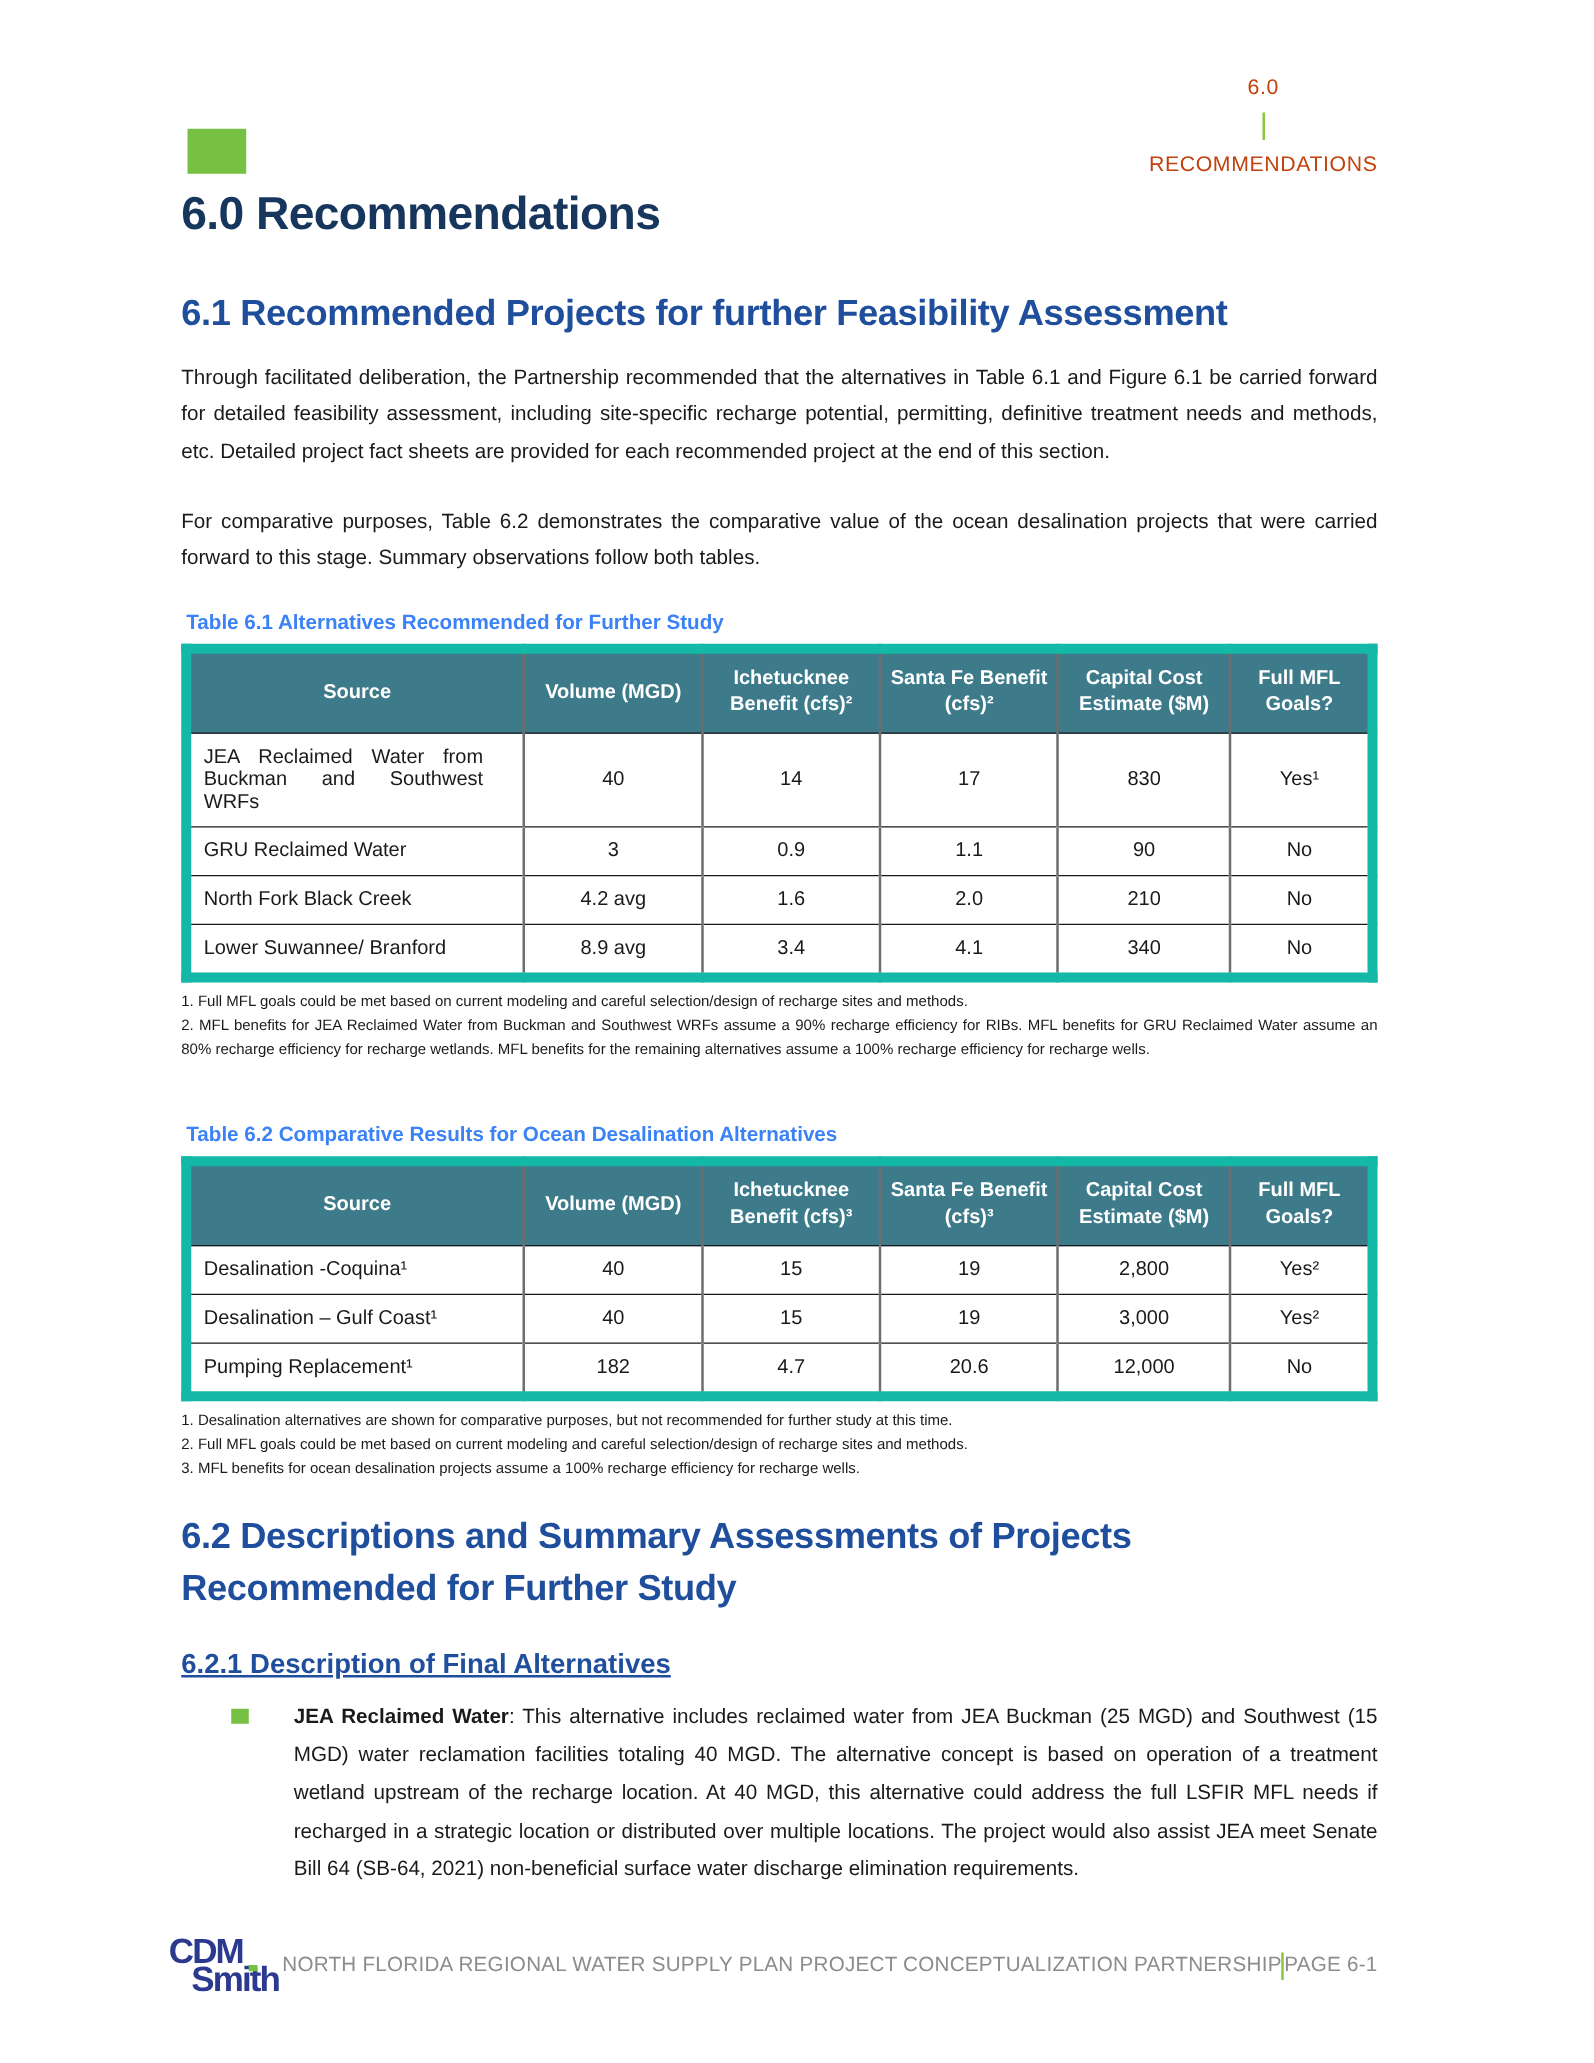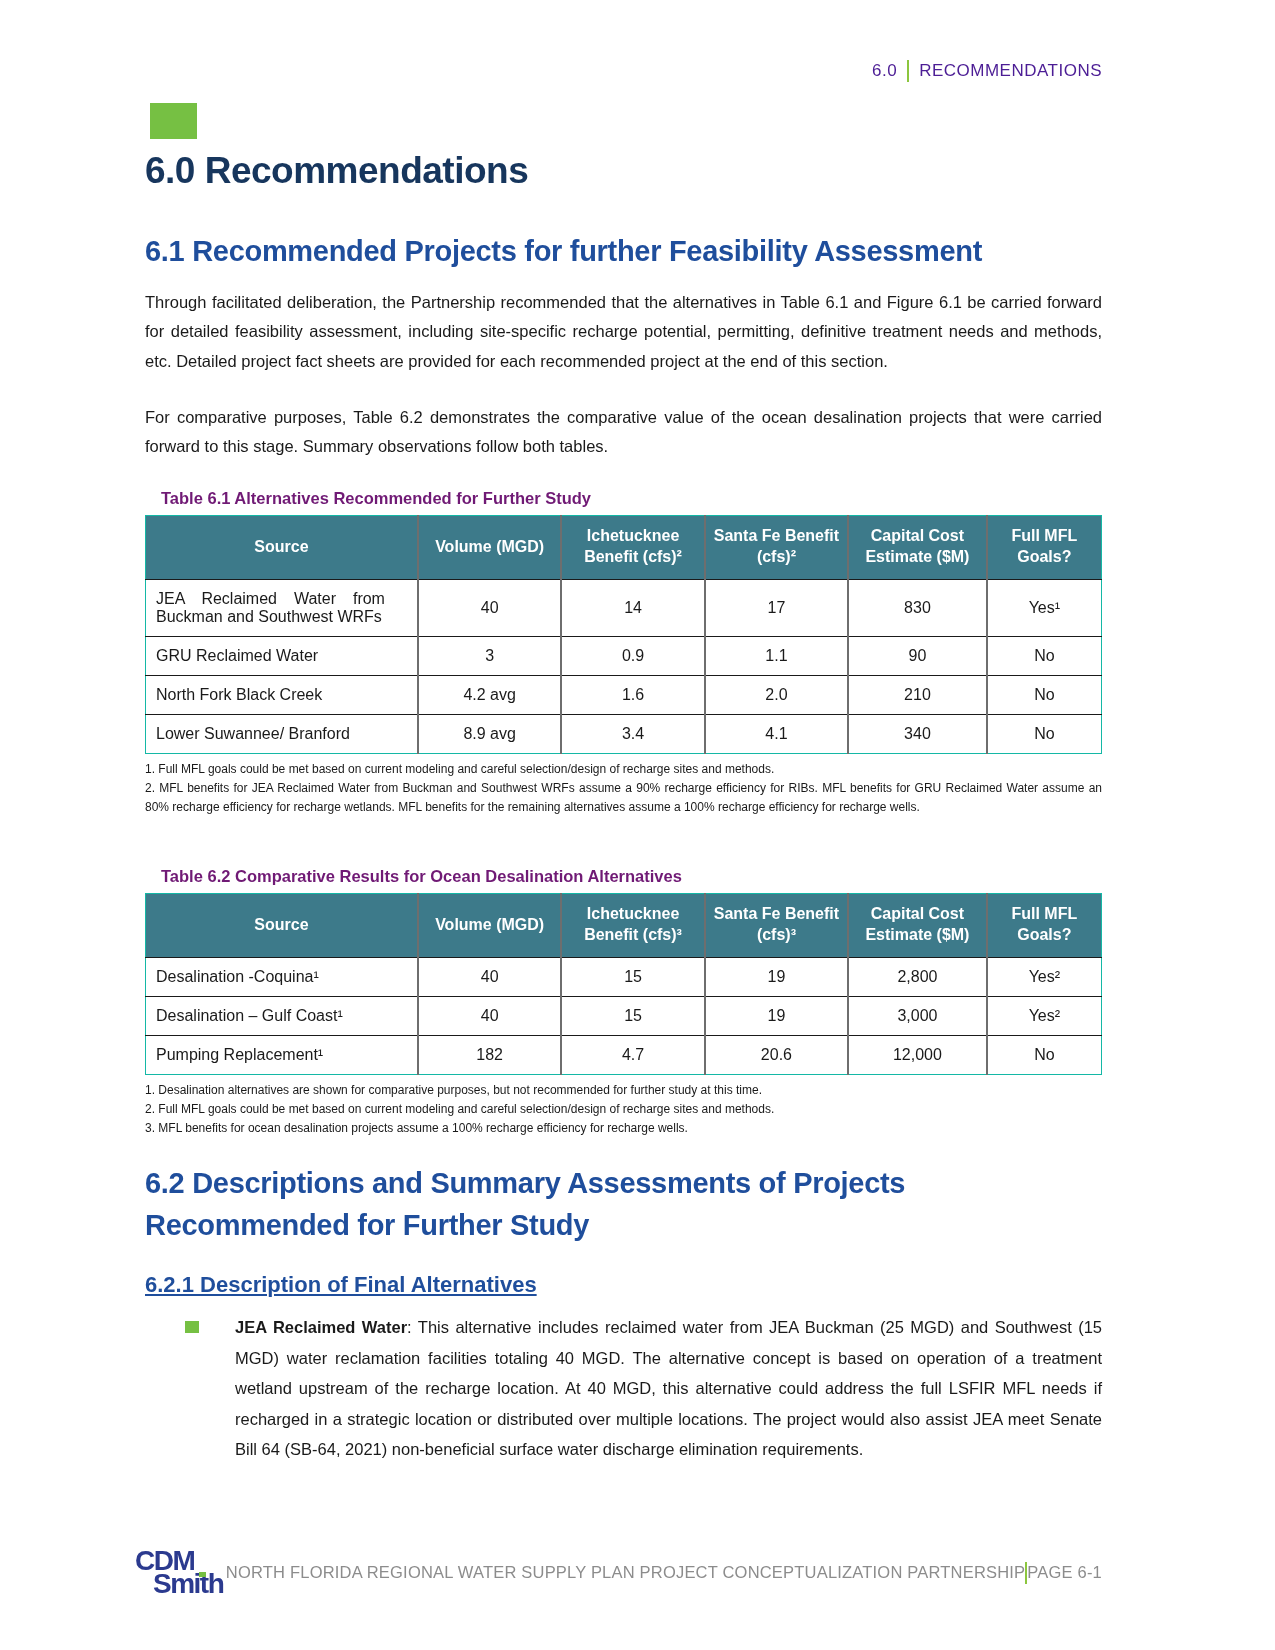--- a/index.html
+++ b/index.html
@@ -8,22 +8,22 @@
     width: 1275px; height: 1650px;
     font-family: "Liberation Sans", sans-serif;
     color: #1a1a1a;
     position: relative;
   }
   .page { position: relative; width: 1275px; height: 1650px; overflow: hidden; }
 
   
   .running-header {
     position: absolute; top: 60px; right: 173px;
-    font-size: 17px; color: #4c1d95; letter-spacing: 0.5px;
-    display: flex; align-items: center; gap: 10px;
+    font-size: 17px; color: #c2410c; letter-spacing: 0.5px;
+    display: flex; align-items: center; gap: 10px; flex-direction: column;
   }
   .green-pipe { display: inline-block; width: 0; height: 22px; border-left: 2px solid #8cc63e; }
 
   .green-square {
     position: absolute; top: 103px; left: 150px;
     width: 47px; height: 36px; background: #76c043;
   }
 
   .content { position: absolute; top: 150px; left: 145px; width: 957px; }
 
@@ -42,27 +42,27 @@
     text-decoration: underline;
   }
 
   p.body-text {
     font-size: 16.5px; line-height: 1.78; text-align: justify;
     margin: 0 0 27px 0;
   }
   p.body-text b { font-weight: normal; }
 
   .tbl-caption {
-    font-size: 16.5px; font-weight: bold; color: #701a75;
-    margin: 0 0 7px 16px;
+    font-size: 16.5px; font-weight: bold; color: #3b82f6;
+    margin: 0 0 7px 4px;
   }
 
   table.dtable {
     width: 100%; border-collapse: collapse;
-    border: 1px solid #14b8a6;
+    border: 8px solid #14b8a6;
     margin: 0;
   }
   table.dtable th {
     background: #3d7a8a; color: #ffffff;
     font-size: 16px; font-weight: bold; line-height: 1.35;
     padding: 9px 6px 11px 6px; text-align: center; vertical-align: middle;
   }
   table.dtable td {
     font-size: 16px; padding: 10px 8px; text-align: center; vertical-align: middle;
     border-top: 1.5px solid #1a1a1a;

